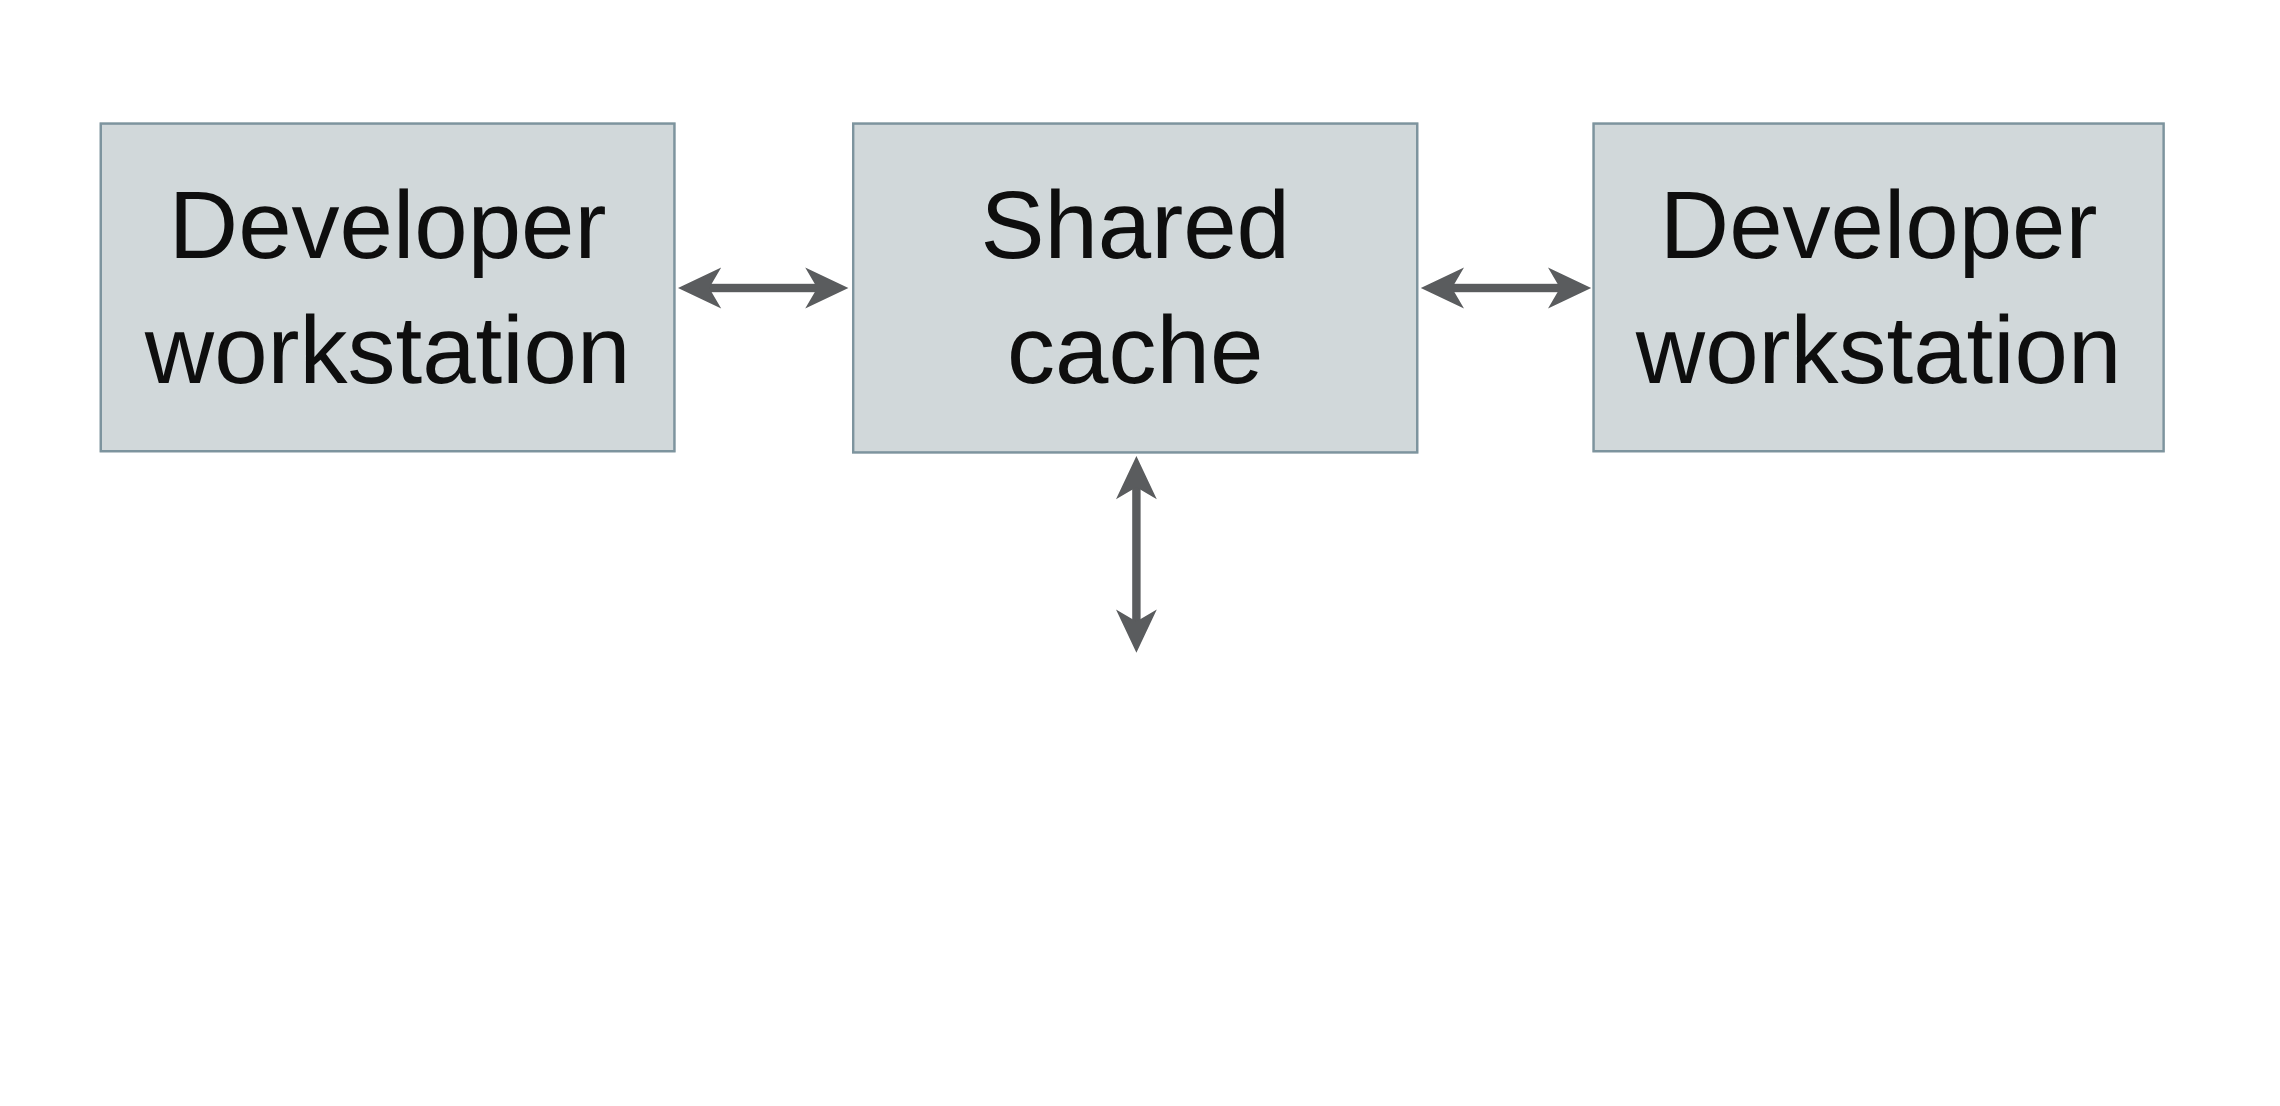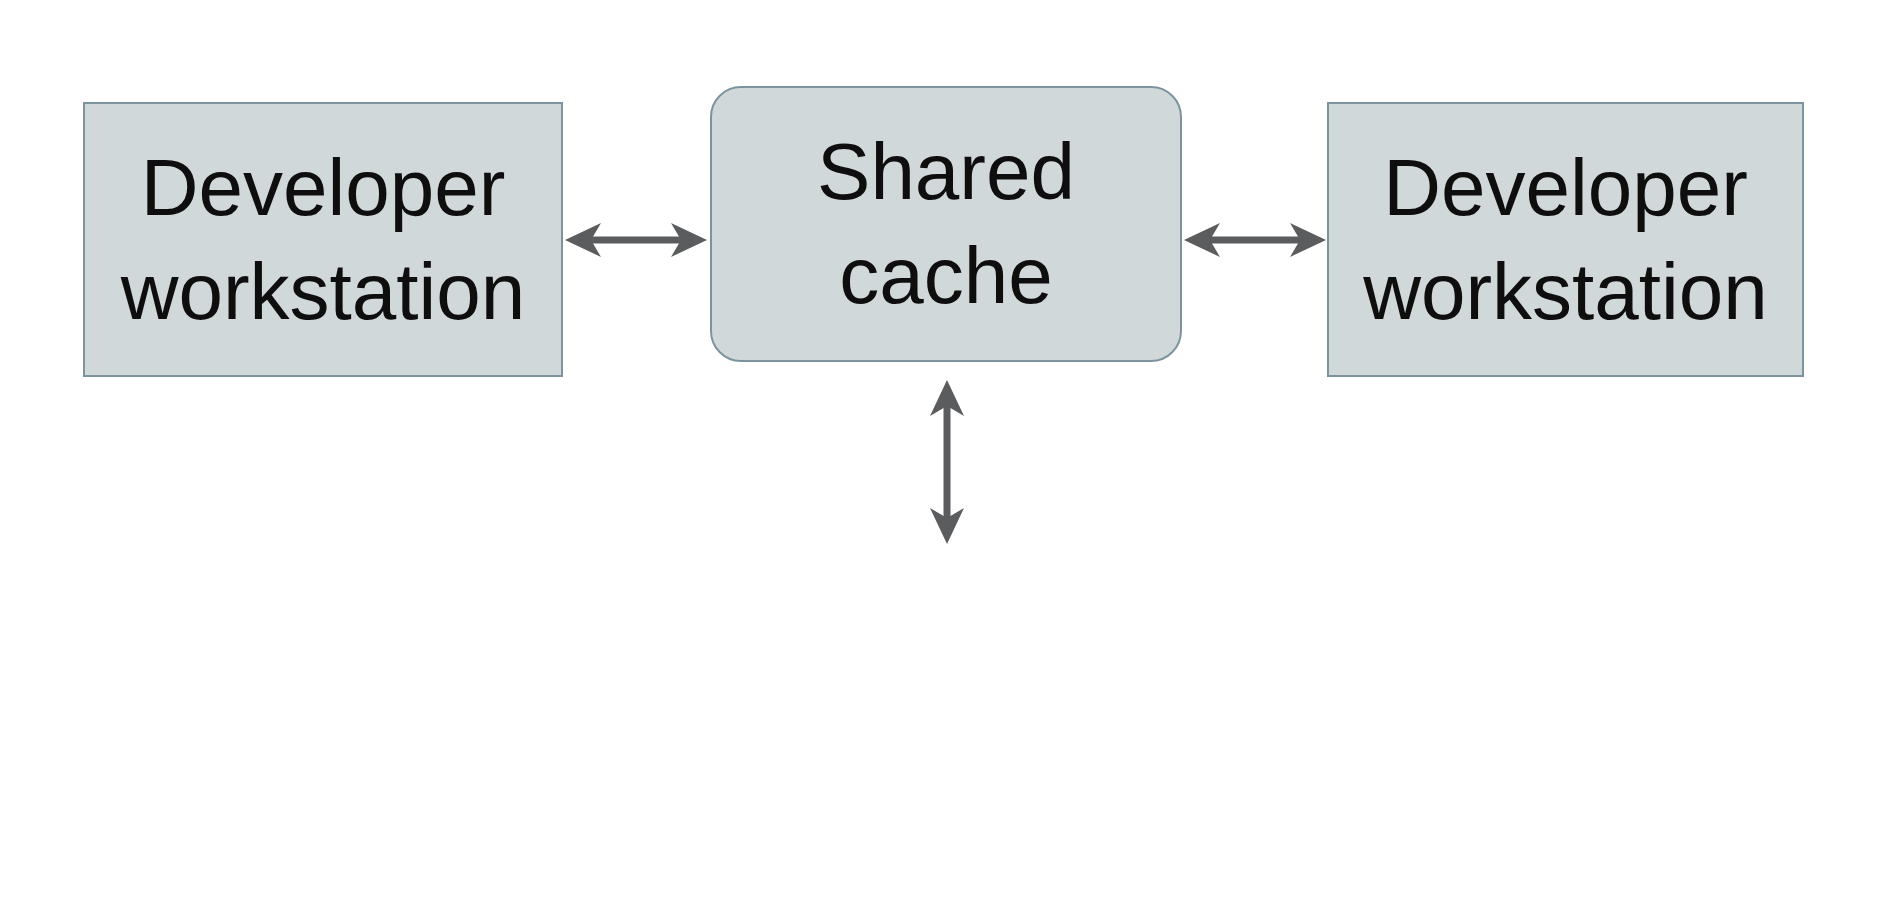--- a/index.html
+++ b/index.html
@@ -29,21 +29,21 @@
     align-items: center;
     justify-content: center;
     text-align: center;
     color: #0e0e0e;
     font-size: 80px;
     line-height: 1.3;
     padding: 0 22px;
     letter-spacing: 0px;
   }
   #node-dev-left   { left: 83px;   top: 102px; width: 480px; height: 275px; }
-  #node-shared     { left: 710px;  top: 86px; width: 472px; height: 276px; border-radius: 31px; }
+  #node-shared     { left: 710px;  top: 102px; width: 472px; height: 276px; }
   #node-dev-right  { left: 1327px; top: 102px; width: 477px; height: 275px; }
   #node-ci         { left: 710px;  top: 545px; width: 472px; height: 272px; }
 
   .edge {
     position: absolute;
     display: block;
   }
   #edge-left      { left: 562px;  top: 210px; }
   #edge-right     { left: 1181px; top: 210px; }
   #edge-vertical  { left: 918px;  top: 377px; }

